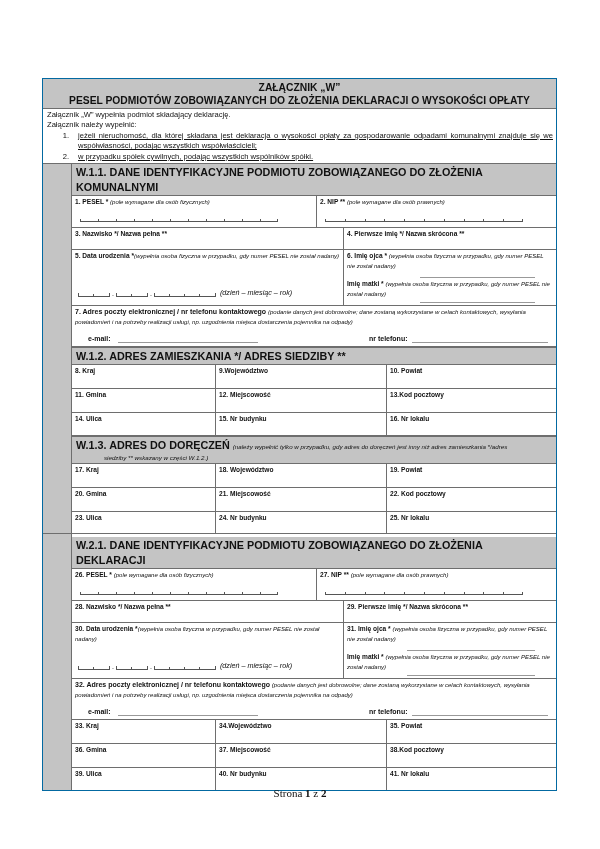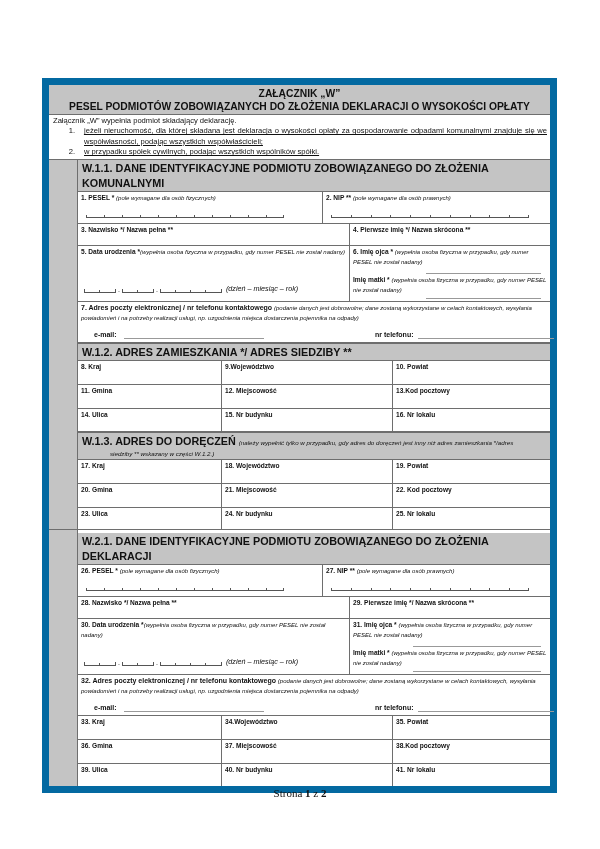--- a/index.html
+++ b/index.html
@@ -1,17 +1,17 @@
 <!DOCTYPE html>
 <html><head>
 <meta charset="utf-8">
 <style>
   html, body { margin: 0; padding: 0; background: #ffffff; }
   body { width: 600px; height: 849px; position: relative; font-family: "Liberation Sans", sans-serif; color: #111; }
-  .page { position: absolute; left: 42px; top: 78px; width: 515px; border: 7px solid #0369a1; box-sizing: border-box; }
+  .page { position: absolute; left: 42px; top: 78px; width: 515px; border: 1px solid #0369a1; box-sizing: border-box; }
   .hdr { background: #c4c4c4; text-align: center; font-weight: bold; font-size: 10.3px; line-height: 13px; padding: 2px 2px 1px; border-bottom: 1px solid #6e6e6e; }
   .intro { font-size: 7.6px; line-height: 10.4px; padding: 1px 3px 1px 4px; border-bottom: 1px solid #6e6e6e; }
   .intro ol { margin: 0; padding-left: 0; list-style: none; }
   .intro li { display: flex; }
   .intro li .num { width: 22px; text-align: right; padding-right: 9px; flex: 0 0 auto; }
   .intro li .txt { flex: 1; text-align: justify; text-decoration: underline; }
   .section { display: flex; border-bottom: 1px solid #6e6e6e; }
   .section:last-child { border-bottom: none; }
   .gutter { width: 28px; background: #c4c4c4; border-right: 1px solid #6e6e6e; flex: 0 0 auto; }
   .content { flex: 1; }
@@ -41,20 +41,21 @@
 <body>
 
 <div class="page">
   <div class="hdr">
     <div>ZAŁĄCZNIK „W”</div>
     <div>PESEL PODMIOTÓW ZOBOWIĄZANYCH DO ZŁOŻENIA DEKLARACJI O WYSOKOŚCI OPŁATY</div>
   </div>
 
   <div class="intro">
     <div>Załącznik „W” wypełnia podmiot składający deklarację.</div>
+    <div>Załącznik należy wypełnić:</div>
     <ol>
       <li>
           <span class="num">1.</span>
           <span class="txt">jeżeli nieruchomość, dla której składana jest deklaracja o wysokości opłaty za gospodarowanie odpadami komunalnymi znajduje się we współwłasności, podając wszystkich współwłaścicieli;</span>
         </li>
       <li>
           <span class="num">2.</span>
           <span class="txt">w przypadku spółek cywilnych, podając wszystkich wspólników spółki.</span>
         </li>
     </ol>

